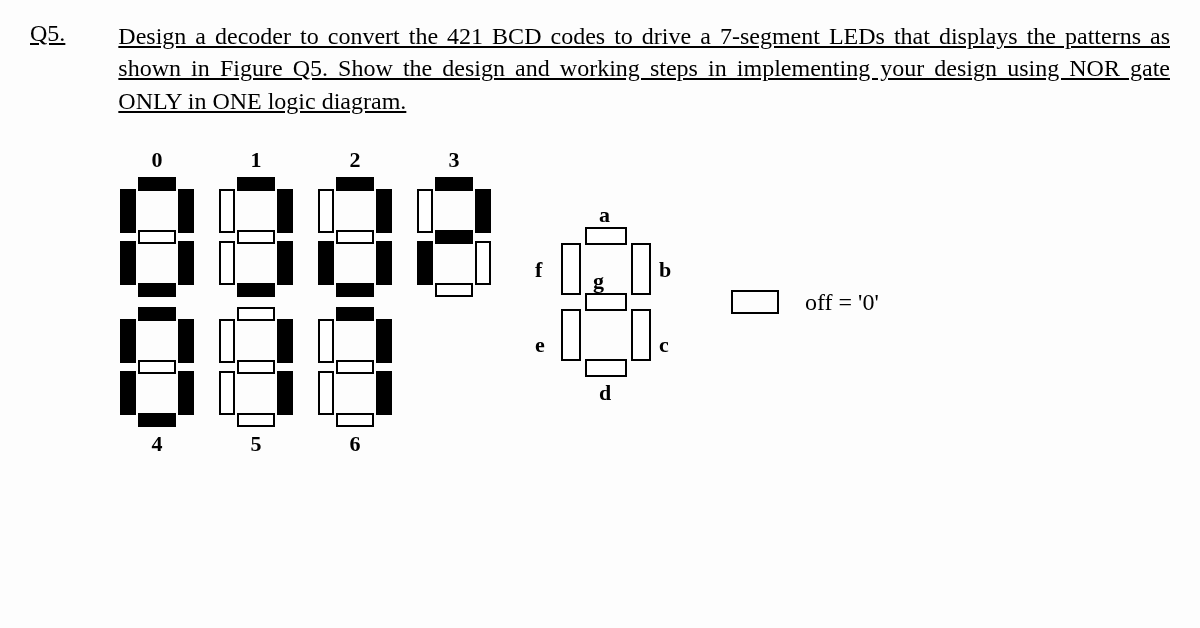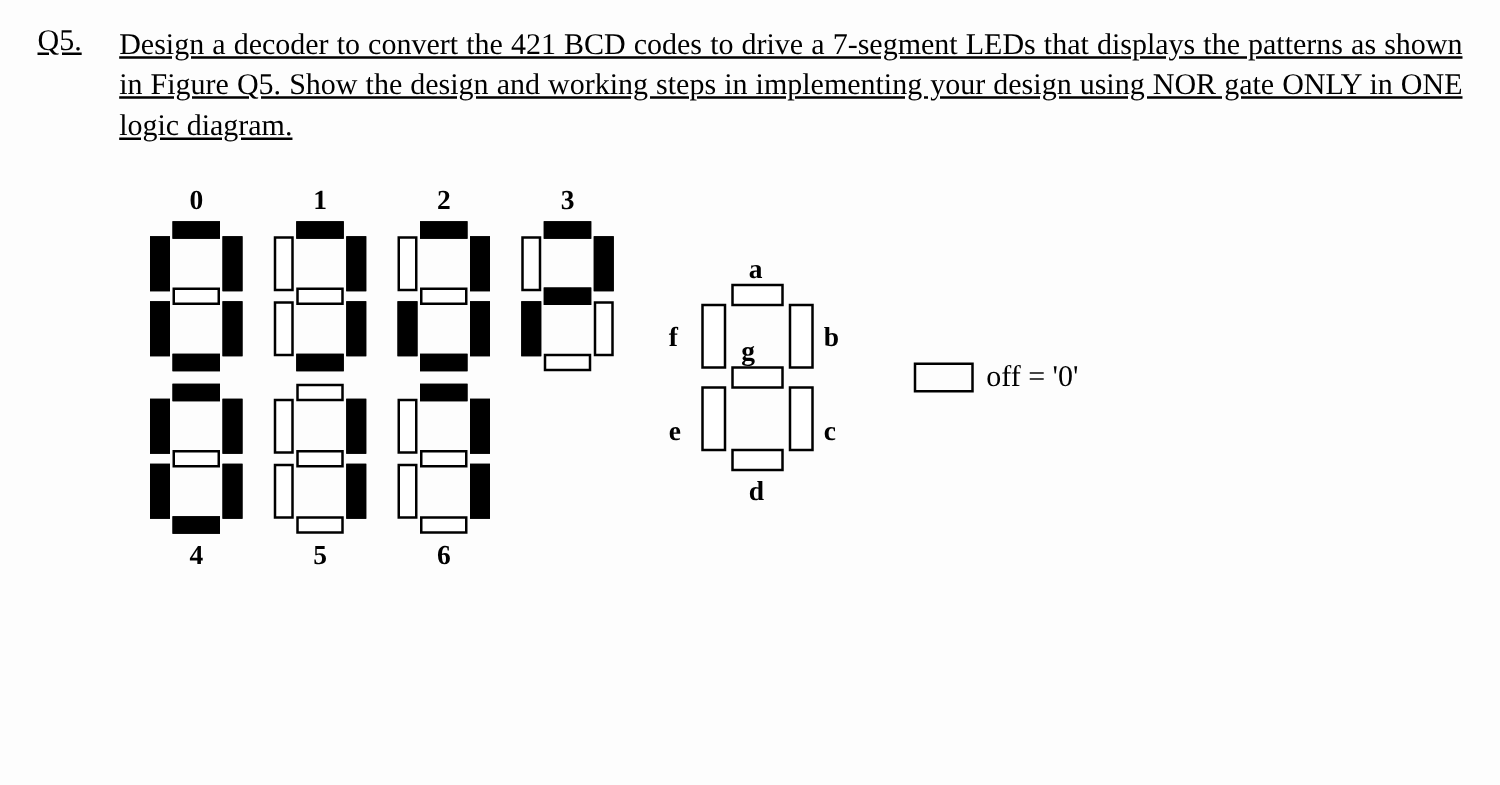--- a/index.html
+++ b/index.html
@@ -19,20 +19,21 @@
     text-decoration: underline;
   }
   .q-label {
     font-size: 24px;
     white-space: nowrap;
   }
   .q-text {
     font-size: 24px;
     line-height: 1.35;
     text-align: justify;
+    margin-left: 23px;
   }
   .figure-area {
     display: flex;
     align-items: center;
     gap: 40px;
     margin-top: 30px;
     margin-left: 90px;
   }
   .patterns {
     display: grid;
@@ -118,21 +119,21 @@
   
   .legend {
     display: flex;
     flex-direction: column;
     gap: 10px;
     font-size: 24px;
   }
   .legend-row {
     display: flex;
     align-items: center;
-    gap: 10px;
+    gap: 26px;
   }
   .swatch {
     width: 48px;
     height: 24px;
     border: 2.5px solid #000;
     box-sizing: border-box;
   }
   .swatch.on {
     background: #000;
   }

